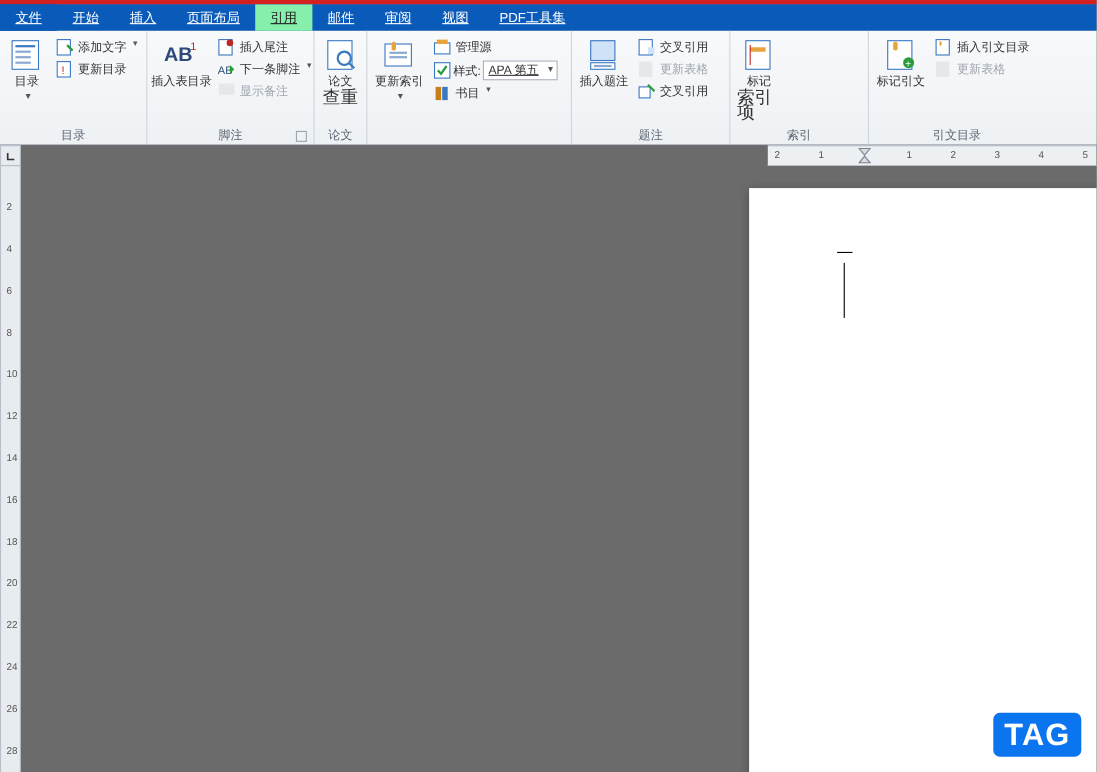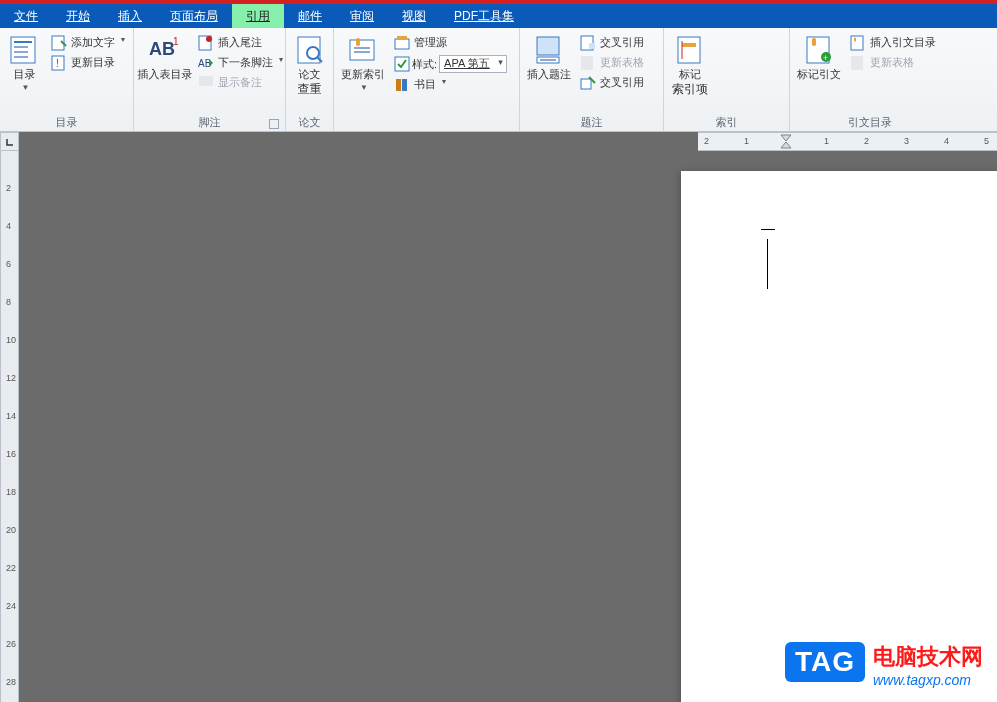--- a/index.html
+++ b/index.html
@@ -14,21 +14,21 @@
 
 .ribbon { height: 104px; background: linear-gradient(#f8f9fb, #eef1f4); display: flex; border-bottom: 1px solid #bcc3cc; }
 .group { border-right: 1px solid #cfd5dd; display: flex; flex-direction: column; padding: 2px 4px 0 4px; }
 .group-body { flex: 1; display: flex; align-items: flex-start; gap: 2px; }
 .group-label { height: 18px; font-size: 11px; color: #5a6573; text-align: center; display: flex; align-items: center; justify-content: center; position: relative; }
 .group-label .launcher { position: absolute; right: 2px; bottom: 2px; width: 10px; height: 10px; border: 1px solid #9aa3b0; }
 
 .big-btn { display: flex; flex-direction: column; align-items: center; justify-content: flex-start; width: 46px; padding: 4px 2px; gap: 2px; cursor: pointer; }
 .big-btn .icon { width: 32px; height: 32px; display: flex; align-items: center; justify-content: center; }
 .big-btn .lbl { font-size: 11px; color: #333; line-height: 13px; text-align: center; white-space: nowrap; }
-.big-btn .lbl2 { font-size: 12px; color: #333; line-height: 13px; }
+.big-btn .lbl2 { font-size: 16px; color: #333; line-height: 13px; }
 
 .stack { display: flex; flex-direction: column; gap: 2px; padding-top: 4px; }
 .small-btn { display: flex; align-items: flex-start; gap: 4px; padding: 1px 4px; font-size: 11px; color: #333; cursor: pointer; white-space: nowrap; }
 .small-btn.disabled { color: #a0a6b0; cursor: default; }
 .small-btn .mini-icon { width: 16px; height: 16px; display: flex; align-items: center; justify-content: center; }
 .arrow { font-size: 8px; color: #555; margin-left: 2px; }
 
 .style-row { display: flex; align-items: center; gap: 2px; }
 .style-select { height: 18px; border: 1px solid #a9b2bf; background: #fff; font-size: 11px; padding: 0 16px 0 4px; position: relative; min-width: 58px; text-decoration: underline; }
 .style-select::after { content: "▾"; position: absolute; right: 3px; top: 1px; font-size: 9px; color: #555; }
@@ -375,17 +375,13 @@
       <div class="cursor-mark">
         <div class="h"></div>
         <div class="v"></div>
       </div>
     </div>
   </div>
 </div>
 
 <div class="watermark">
   <div class="wm-tag">TAG</div>
-  <div class="wm-text">
-    <div class="t1">电脑技术网</div>
-    <div class="t2">www.tagxp.com</div>
-  </div>
 </div>
 
 </body></html>

